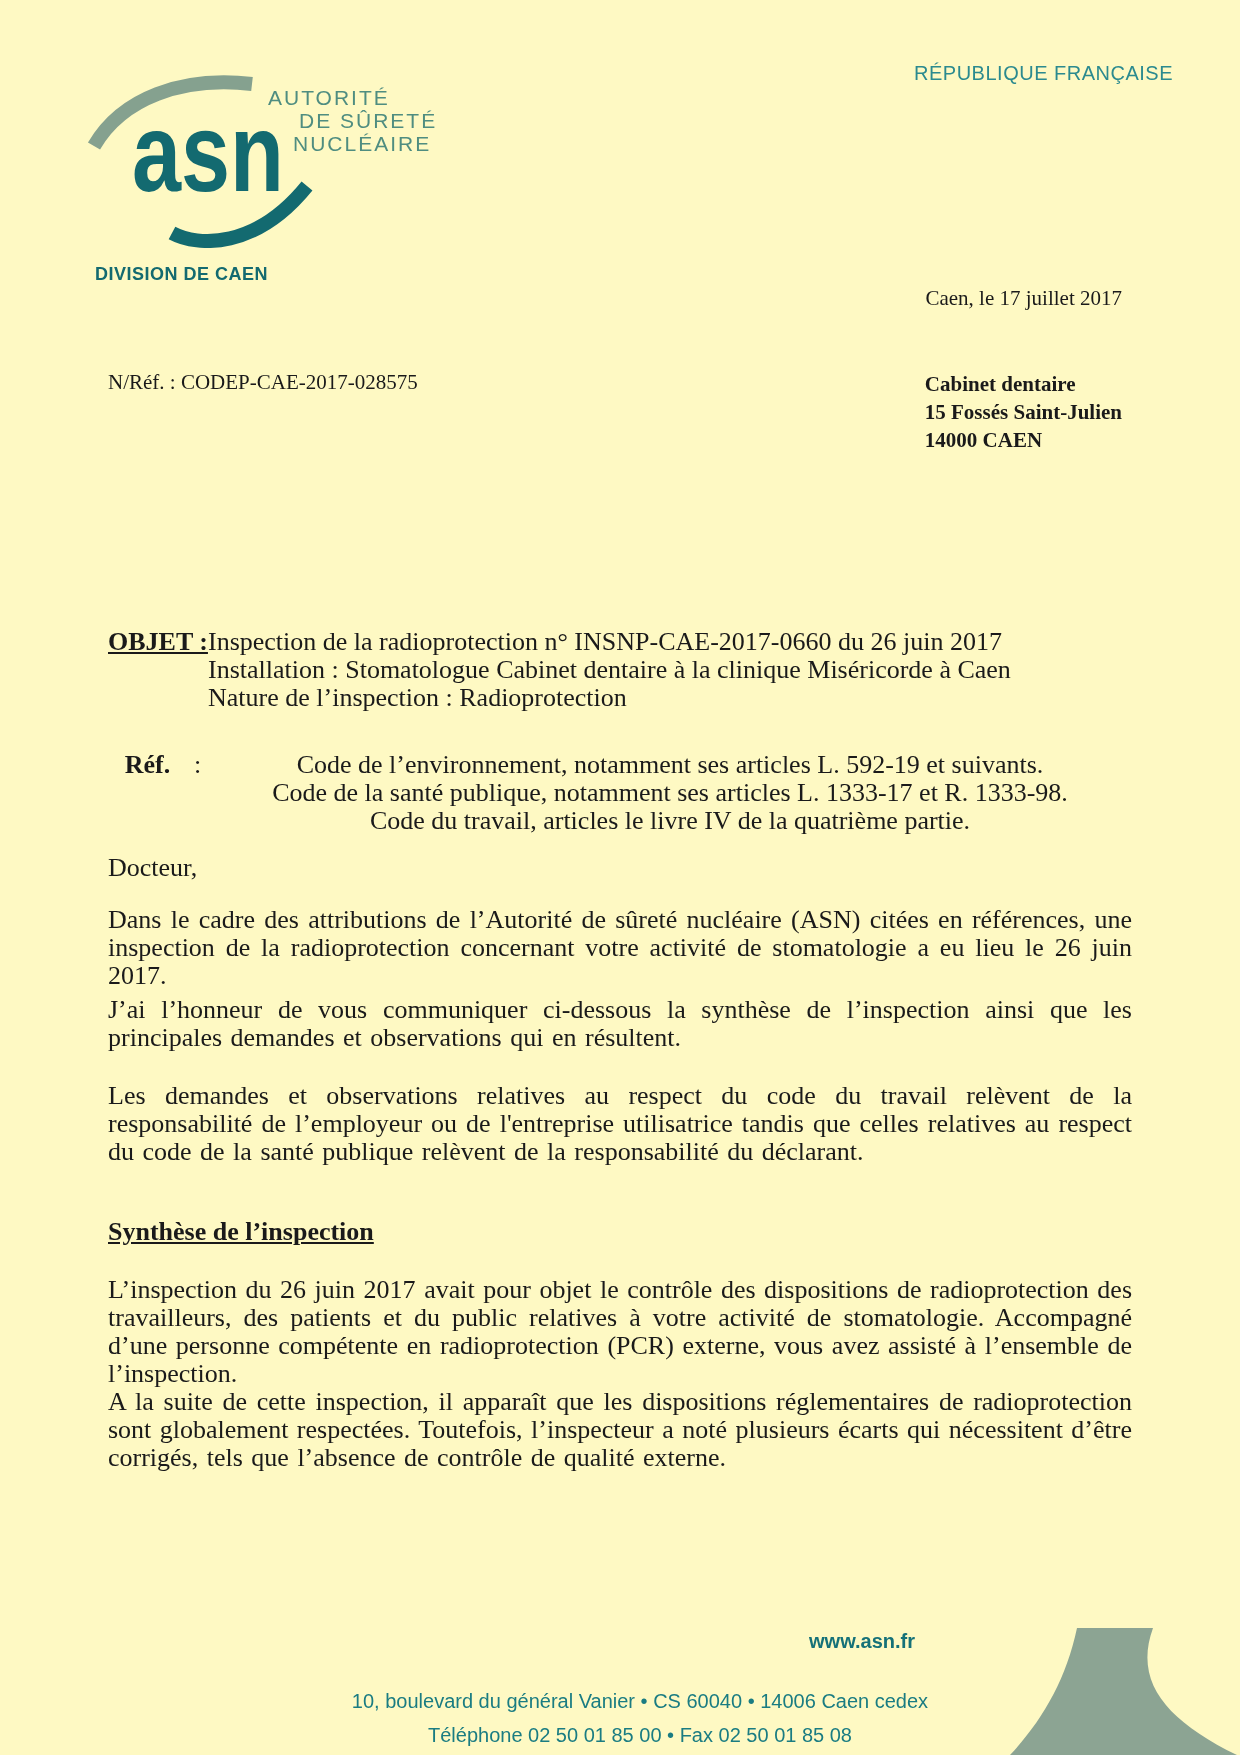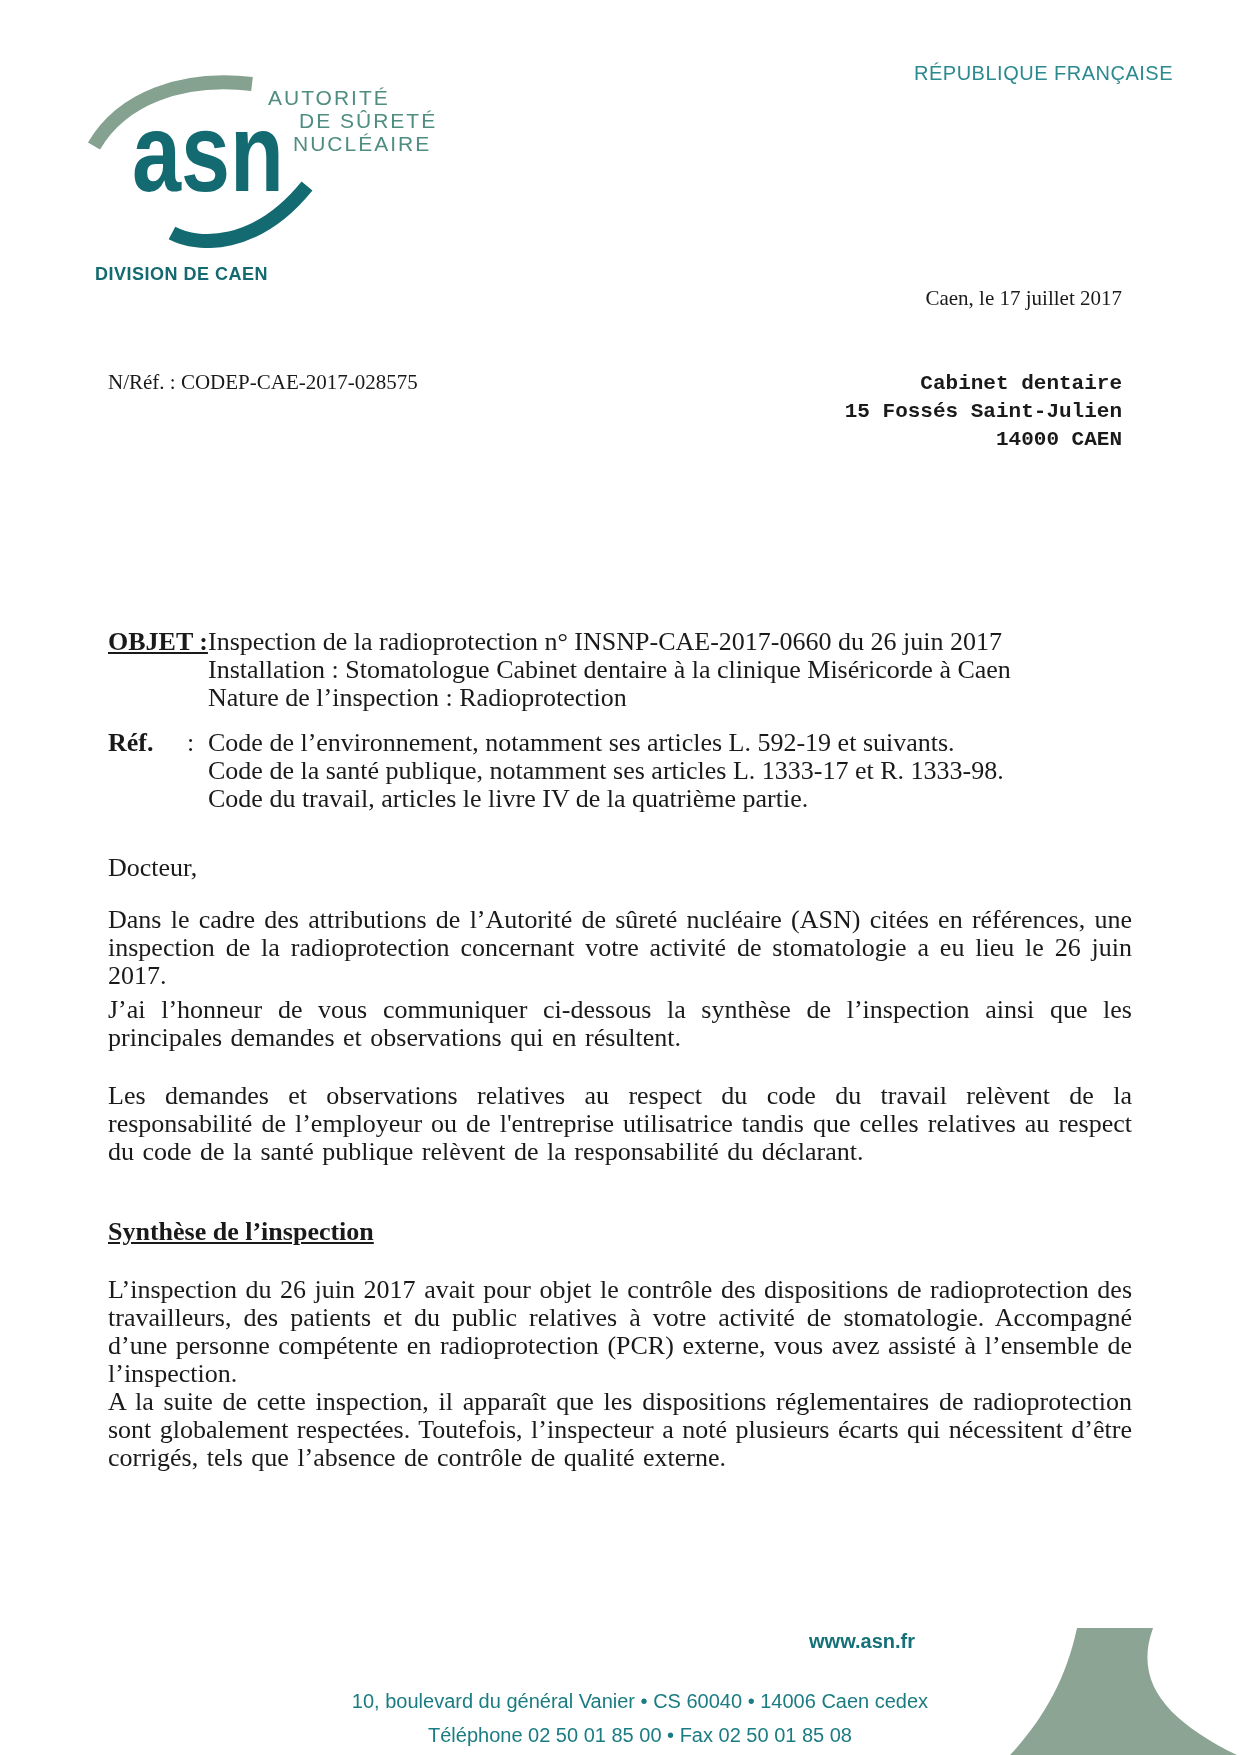--- a/index.html
+++ b/index.html
@@ -1,20 +1,20 @@
 <!DOCTYPE html>
 <html><head>
 <meta charset="utf-8">
 <style>
   html,body{margin:0;padding:0;background:#e8e8e8;}
   .page{
     position:relative;
     width:1240px;height:1755px;
     margin:0 auto;
-    background:#ffffff;
+    background:#fef9c3;
     font-family:"Liberation Serif", serif;
     color:#1a1a1a;
     overflow:hidden;
   }
   
   .republique{
     position:absolute;top:62px;right:67px;
     font-family:"Liberation Sans", sans-serif;
     font-size:20px;color:#2b8a8f;letter-spacing:.5px;
   }
@@ -29,26 +29,26 @@
   .wordmark-line.l3{margin-left:25px;}
   .division{
     position:absolute;left:95px;top:264px;
     font-family:"Liberation Sans", sans-serif;
     font-weight:bold;font-size:18px;color:#136a70;letter-spacing:.5px;
   }
   .place-date{position:absolute;top:286px;right:118px;font-size:21px;}
   .our-ref{position:absolute;left:108px;top:370px;font-size:21px;}
   .recipient{
     position:absolute;top:370px;right:118px;
-    font-size:21px;font-weight:bold;text-align:right;line-height:28px;font-family:Liberation Mono, monospace;
+    font-size:21px;font-weight:bold;text-align:left;line-height:28px;
   }
   
   .col{position:absolute;left:108px;width:1024px;font-size:26px;line-height:28px;margin-top:16px;}
   .objet-block{top:612px;}
-  .ref-block{top:713px;}
+  .ref-block{top:735px;text-align:center;}
   .labeled{display:flex;align-items:flex-start;}
   .label-cell{flex:0 0 100px;font-weight:bold;}
   .label-underline{text-decoration:underline;}
   .ref-label-cell{flex:0 0 79px;font-weight:bold;}
   .ref-colon-cell{flex:0 0 21px;}
   .content-cell{flex:1 1 auto;}
   .salutation{top:838px;}
   .para{text-align:justify;word-spacing:2px;}
   .p1{top:890px;}
   .p2{top:980px;}

